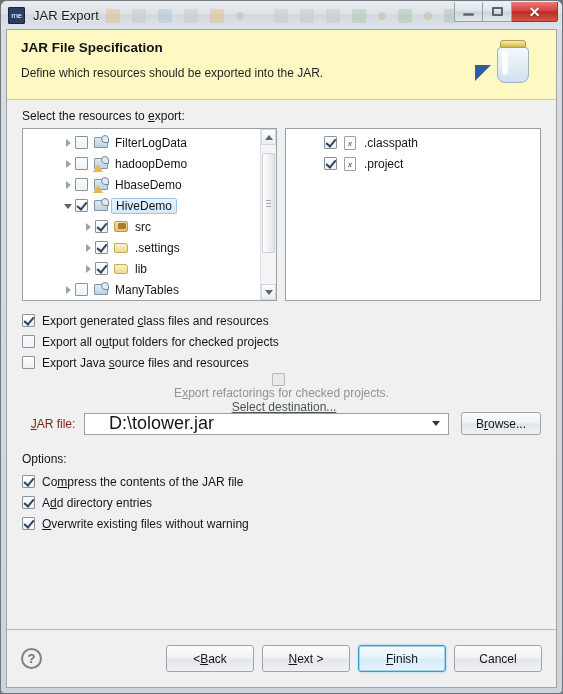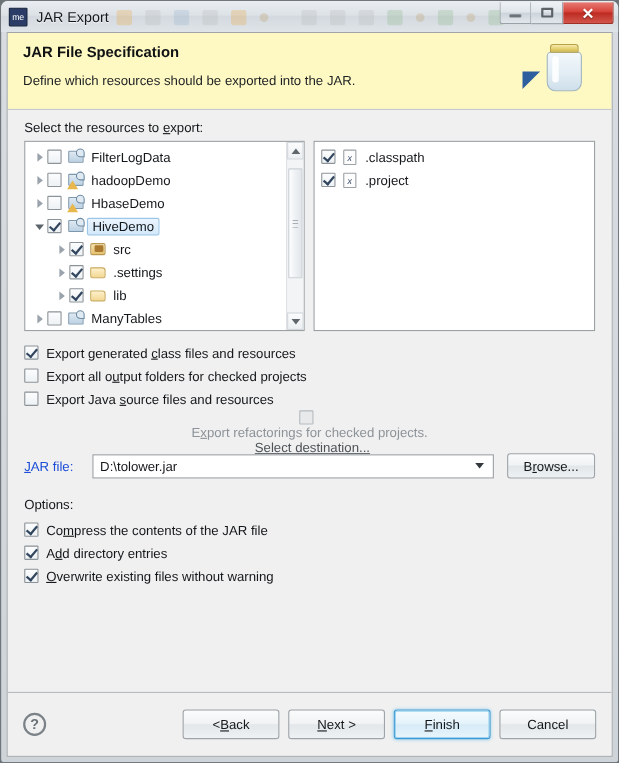--- a/index.html
+++ b/index.html
@@ -200,20 +200,21 @@
   }
   .pane-right .tree { right: 0; }
   .row {
     height: 21px;
     display: flex;
     align-items: center;
     padding-left: 6px;
     font-size: 12px;
     color: #14171a;
     white-space: nowrap;
+    margin-left: 32px;
   }
   .indent1 { padding-left: 26px; }
   .twisty {
     width: 14px; flex: 0 0 14px;
     display: flex; align-items: center; justify-content: center;
   }
   .tw-closed {
     width: 0; height: 0;
     border-left: 5px solid transparent;
     border-top: 4px solid transparent;
@@ -360,30 +361,30 @@
   }
 
   
   .dest { margin-top: 18px; }
   .destrow {
     margin-top: 10px;
     display: flex;
     align-items: center;
     gap: 0;
   }
-  .small-label { font-size: 12px; color: #1d4ed8; width: 62px; flex: 0 0 62px; }
+  .small-label { font-size: 12px; color: #7f1d1d; width: 62px; flex: 0 0 62px; text-align: center; }
   .combo {
     flex: 1 1 auto;
     height: 22px;
     background: #fff;
     border: 1px solid #9ba0a4;
     display: flex;
     align-items: center;
-    padding: 0 4px 0 6px;
-    font-size: 12px;
+    padding: 0 4px 0 24px;
+    font-size: 18px;
     color: #14171a;
     position: relative;
   }
   .combo .val { flex: 1 1 auto; }
   .combo-arrow {
     width: 0; height: 0;
     border-left: 4px solid transparent;
     border-right: 4px solid transparent;
     border-top: 5px solid #32383d;
     margin-right: 4px;

